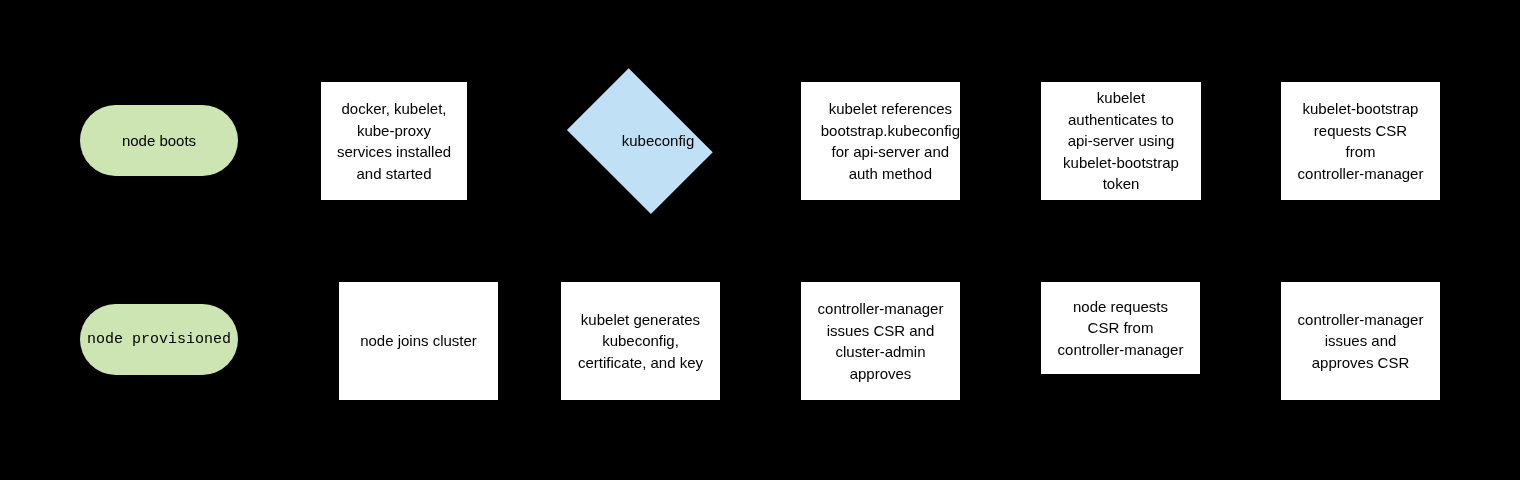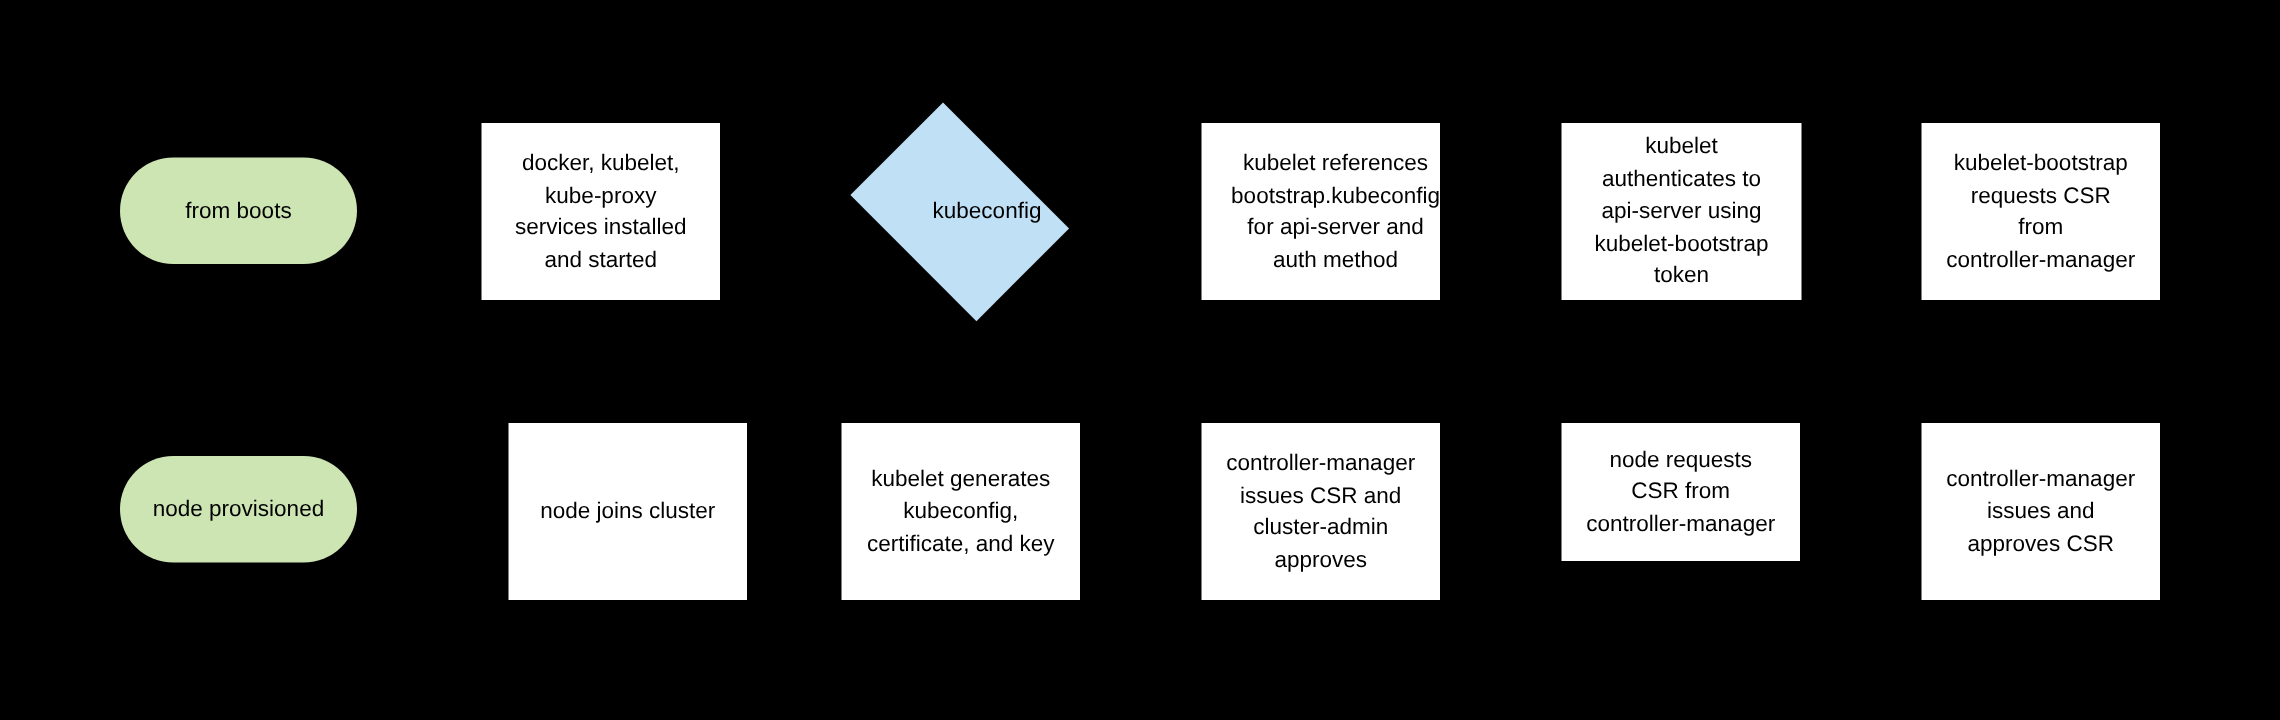--- a/index.html
+++ b/index.html
@@ -66,23 +66,23 @@
     position: relative;
     z-index: 2;
     margin-left: 36px;
   }
 </style>
 </head>
 <body>
 
 <div id="canvas">
     <div class="node shape-pill" style="left: 80px; top: 105px; width: 158px; height: 71px;">
-      <span class="label">from boots</span>
+      <span class="label">node boots</span>
     </div>
-    <div class="node shape-rect" style="left: 321px; top: 82px; width: 159px; height: 118px;">
+    <div class="node shape-rect" style="left: 321px; top: 82px; width: 146px; height: 118px;">
       <span class="label">docker, kubelet,
 kube-proxy
 services installed
 and started</span>
     </div>
     <div class="node shape-diamond" style="left: 560px; top: 82px; width: 160px; height: 118px;">
       <div class="diamond-bg"></div>
       <span class="label">kubeconfig</span>
     </div>
     <div class="node shape-rect" style="left: 801px; top: 82px; width: 159px; height: 118px; justify-content: flex-end;">
@@ -97,21 +97,21 @@
 api-server using
 kubelet-bootstrap
 token</span>
     </div>
     <div class="node shape-rect" style="left: 1281px; top: 82px; width: 159px; height: 118px;">
       <span class="label">kubelet-bootstrap
 requests CSR
 from
 controller-manager</span>
     </div>
-    <div class="node shape-pill" style="left: 80px; top: 304px; width: 158px; height: 71px;">
+    <div class="node shape-pill" style="left: 80px; top: 304px; width: 158px; height: 71px; font-family: Liberation Mono, monospace;">
       <span class="label">node provisioned</span>
     </div>
     <div class="node shape-rect" style="left: 321px; top: 282px; width: 159px; height: 118px; margin-left: 18px;">
       <span class="label">node joins cluster</span>
     </div>
     <div class="node shape-rect" style="left: 561px; top: 282px; width: 159px; height: 118px;">
       <span class="label">kubelet generates
 kubeconfig,
 certificate, and key</span>
     </div>

